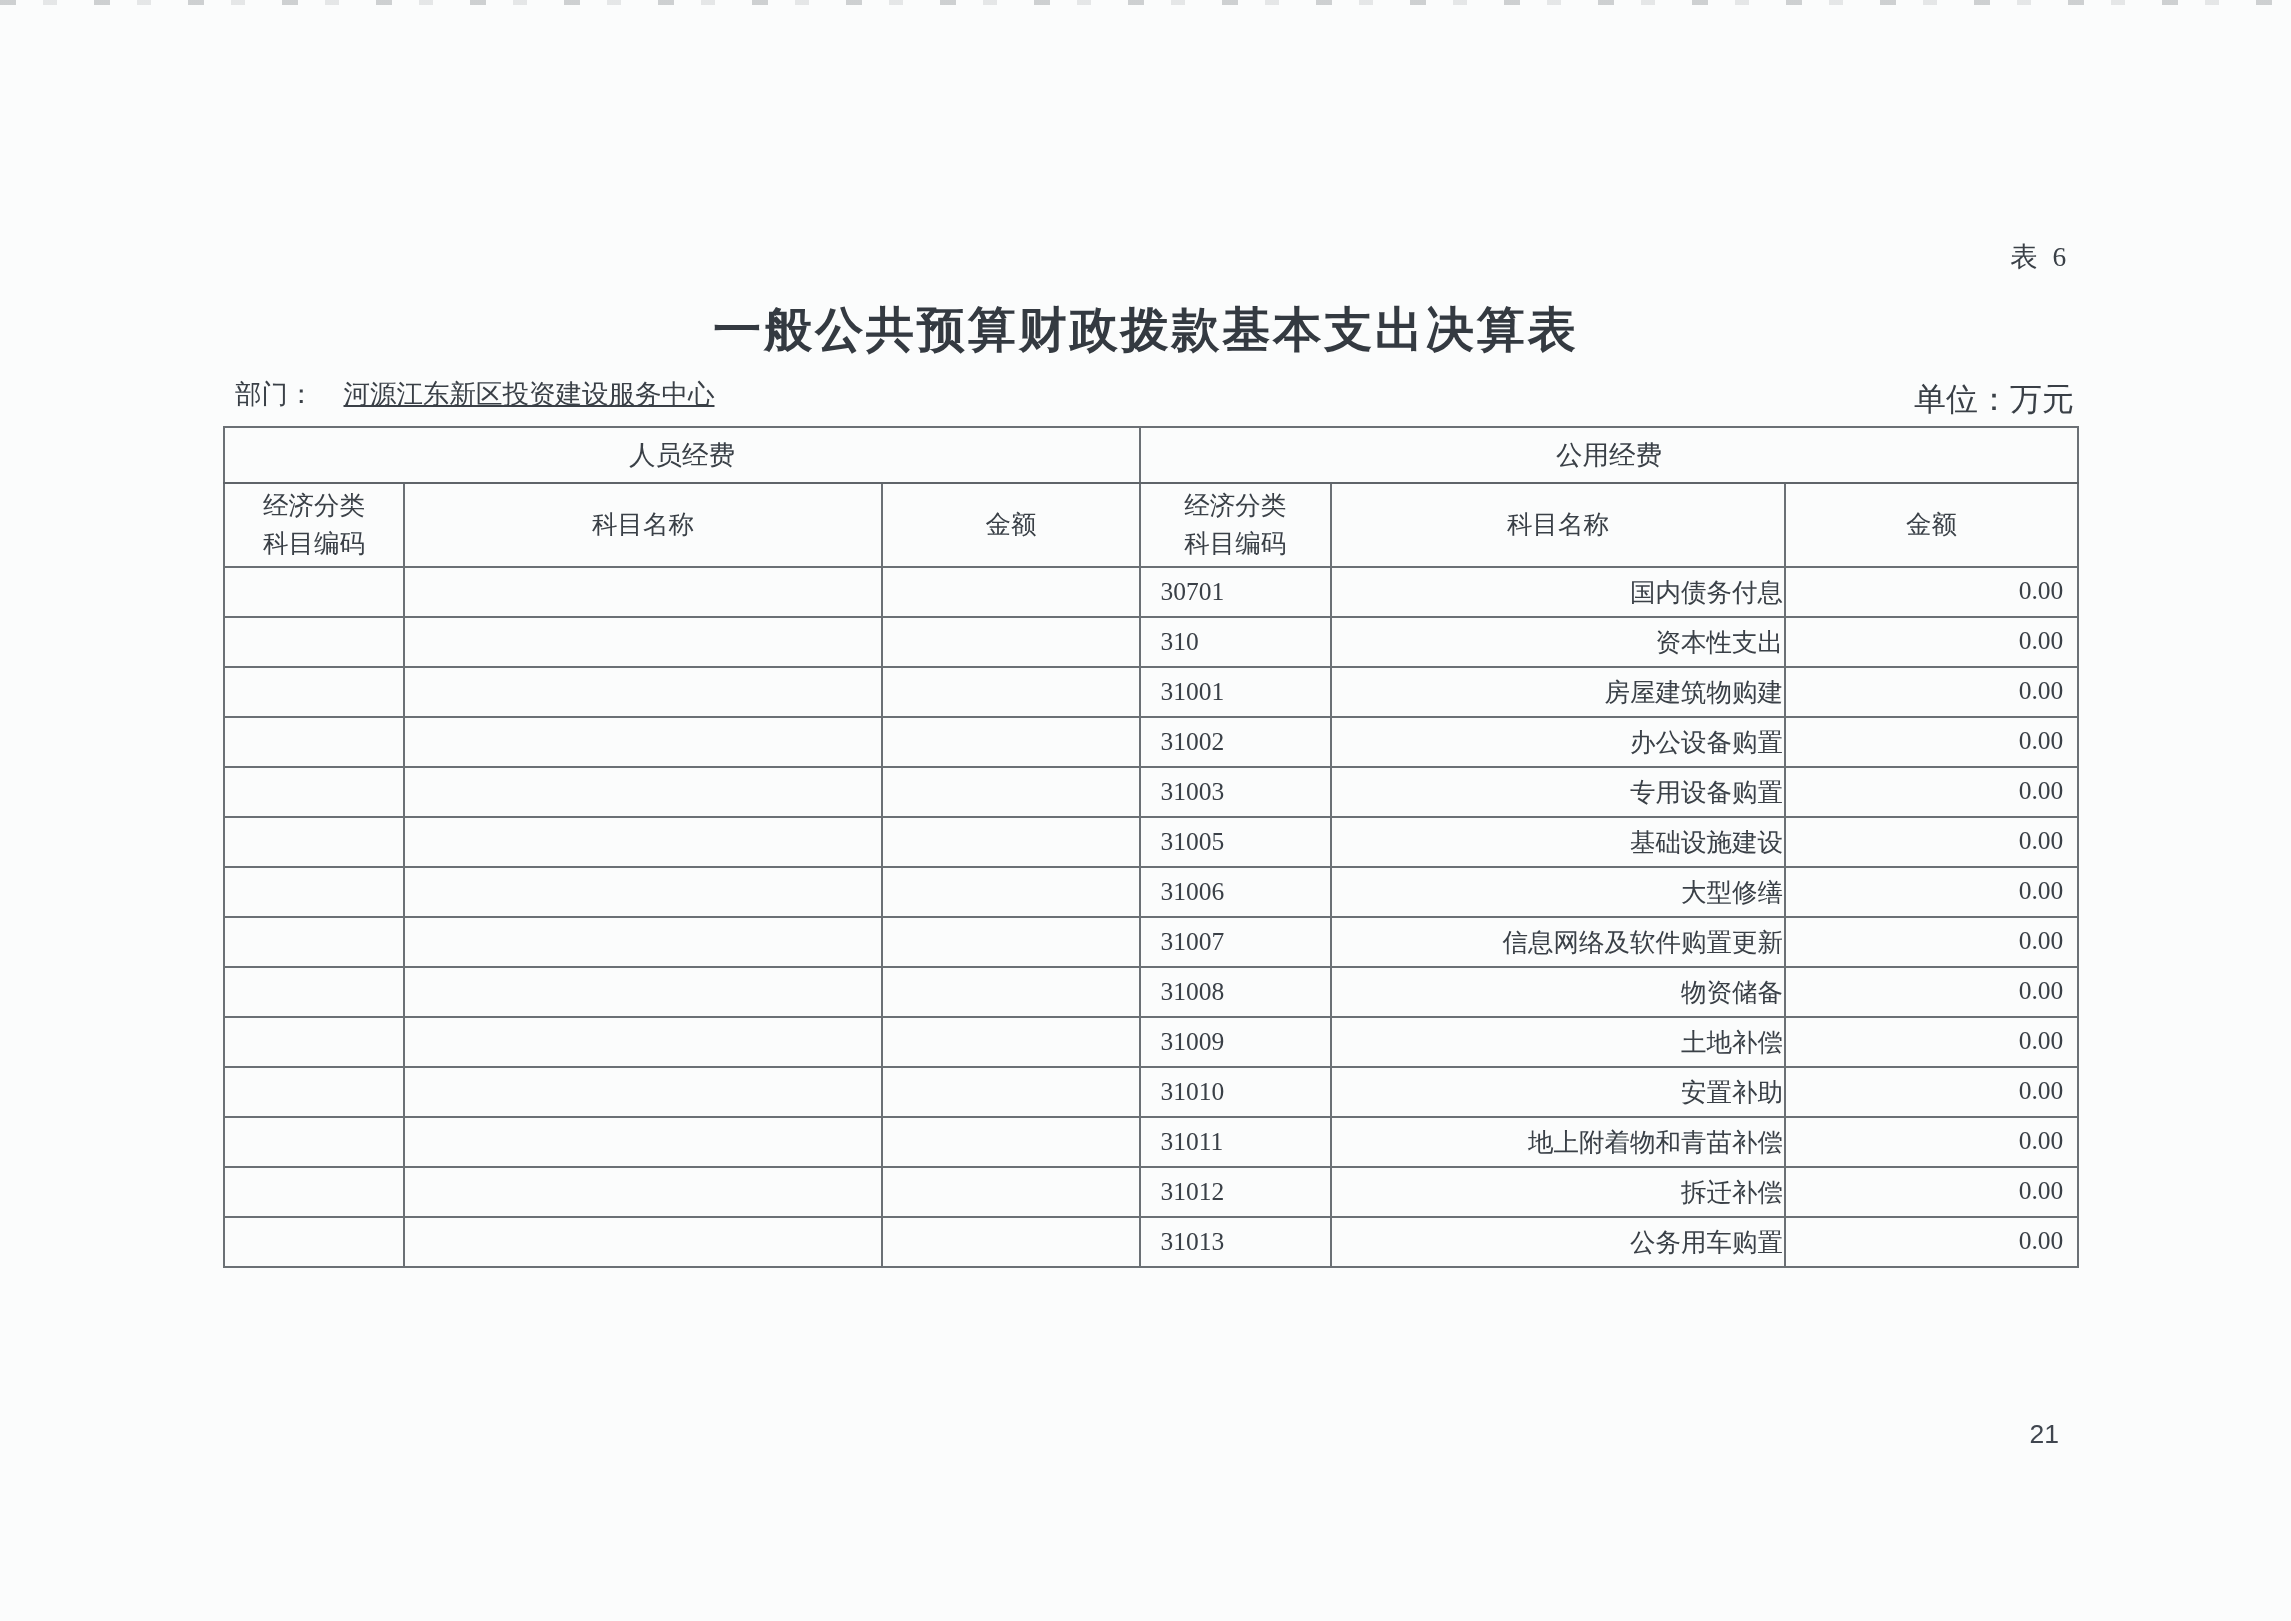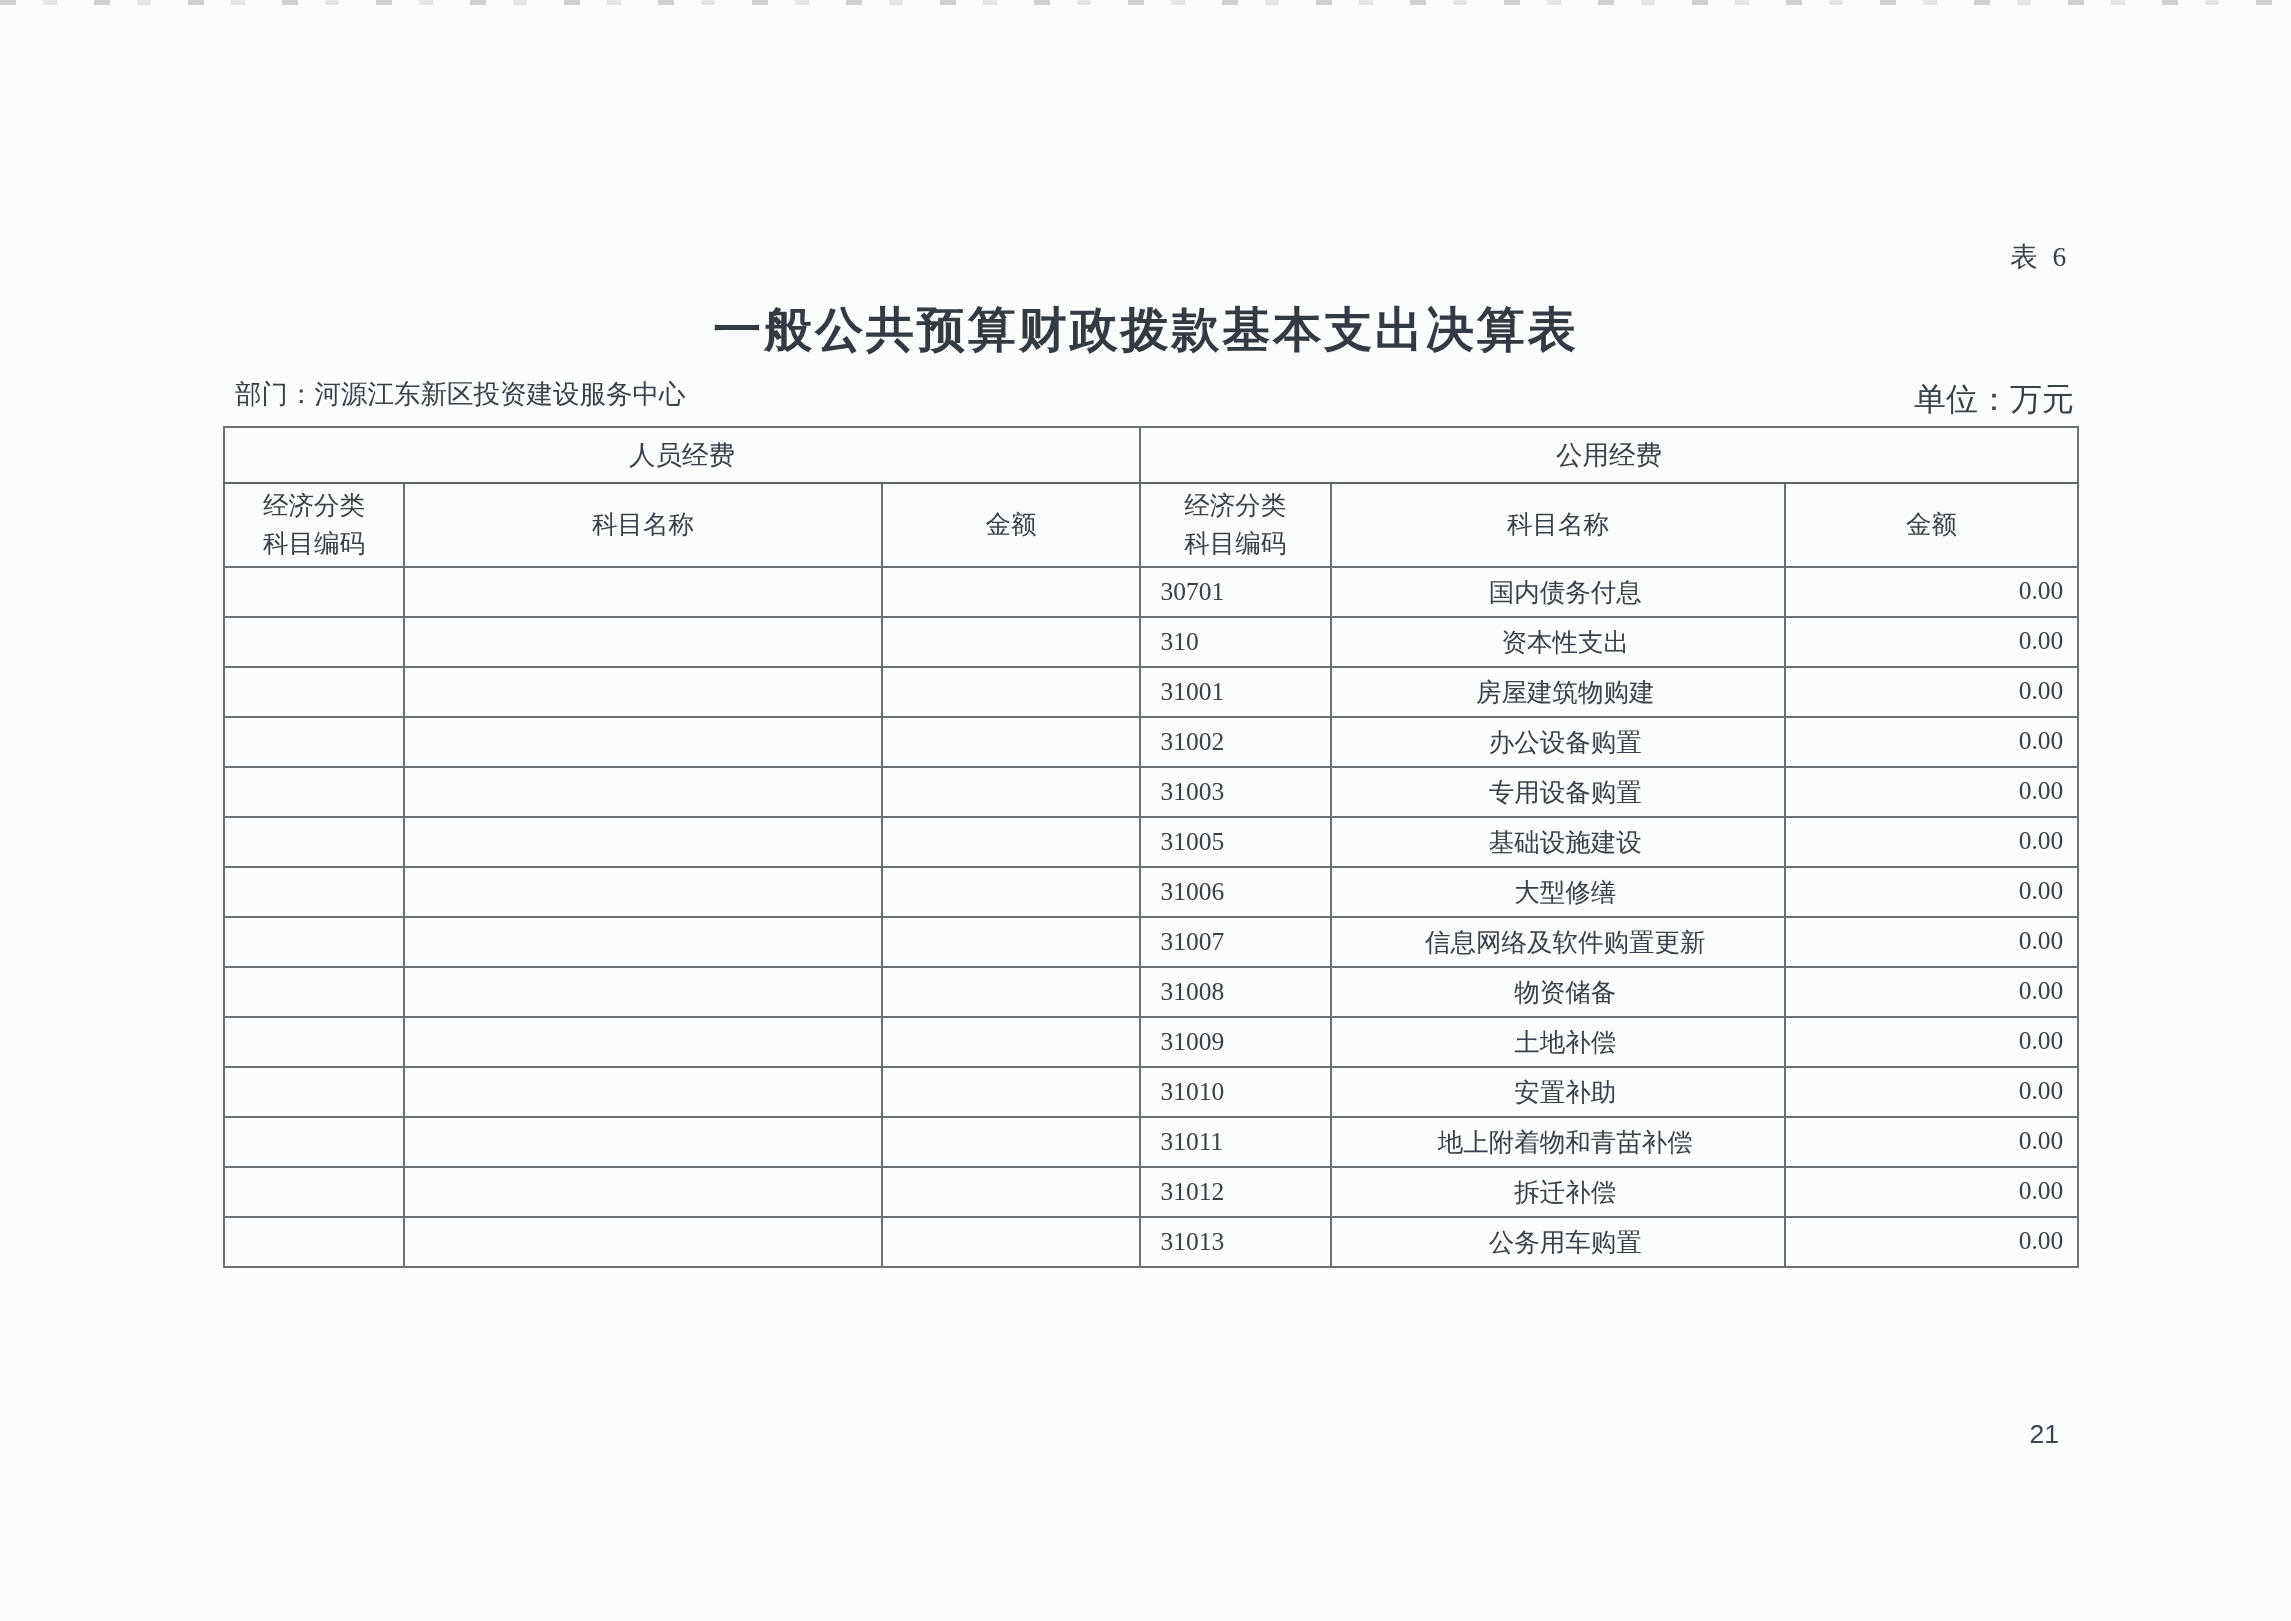--- a/index.html
+++ b/index.html
@@ -28,42 +28,42 @@
     position:absolute;top:298px;left:0;width:100%;
     text-align:center;
     font-family:"Liberation Sans","DejaVu Sans",sans-serif;
     font-weight:700;font-size:48px;letter-spacing:2.9px;
     color:#343a41;
   }
   .meta-left{
     position:absolute;top:376px;left:235px;
     font-size:26.5px;
   }
-  .meta-left .dept-name{}
+  .meta-left .dept-name{margin-left:29px;text-decoration:underline;}
   .meta-right{
     position:absolute;top:378px;right:218px;
     font-size:32px;
   }
   table.budget-table{
     position:absolute;left:223px;top:426px;
     width:1856px;
     border-collapse:collapse;table-layout:fixed;
     font-size:25.5px;color:#3a4047;
   }
   .budget-table th,.budget-table td{
     border:2px solid #6b7075;
     font-weight:400;
     overflow:hidden;white-space:nowrap;
   }
   .budget-table{border:2.9px solid #5f6469;}
   thead tr.section-row th{height:52px;font-size:26.5px;border-bottom:2.9px solid #5f6469;border-radius:21px;}
   thead tr.cols-row th{height:80px;line-height:1.5;text-align:center;vertical-align:middle;}
   tbody tr{height:50px;margin-top:16px;}
   td.code{padding-left:19.6px;text-align:left;vertical-align:middle;}
-  td.name{padding-left:15.7px;text-align:center;vertical-align:middle;}
+  td.name{padding-left:15.7px;text-align:right;vertical-align:middle;}
   td.amount{padding-right:13.7px;padding-top:8px;text-align:right;vertical-align:top;}
   .page-number{
     position:absolute;top:1419px;right:233px;
     font-family:"Liberation Sans","DejaVu Sans",sans-serif;
     font-size:26.5px;color:#40464f;
   }
 </style>
 </head>
 <body>
 

